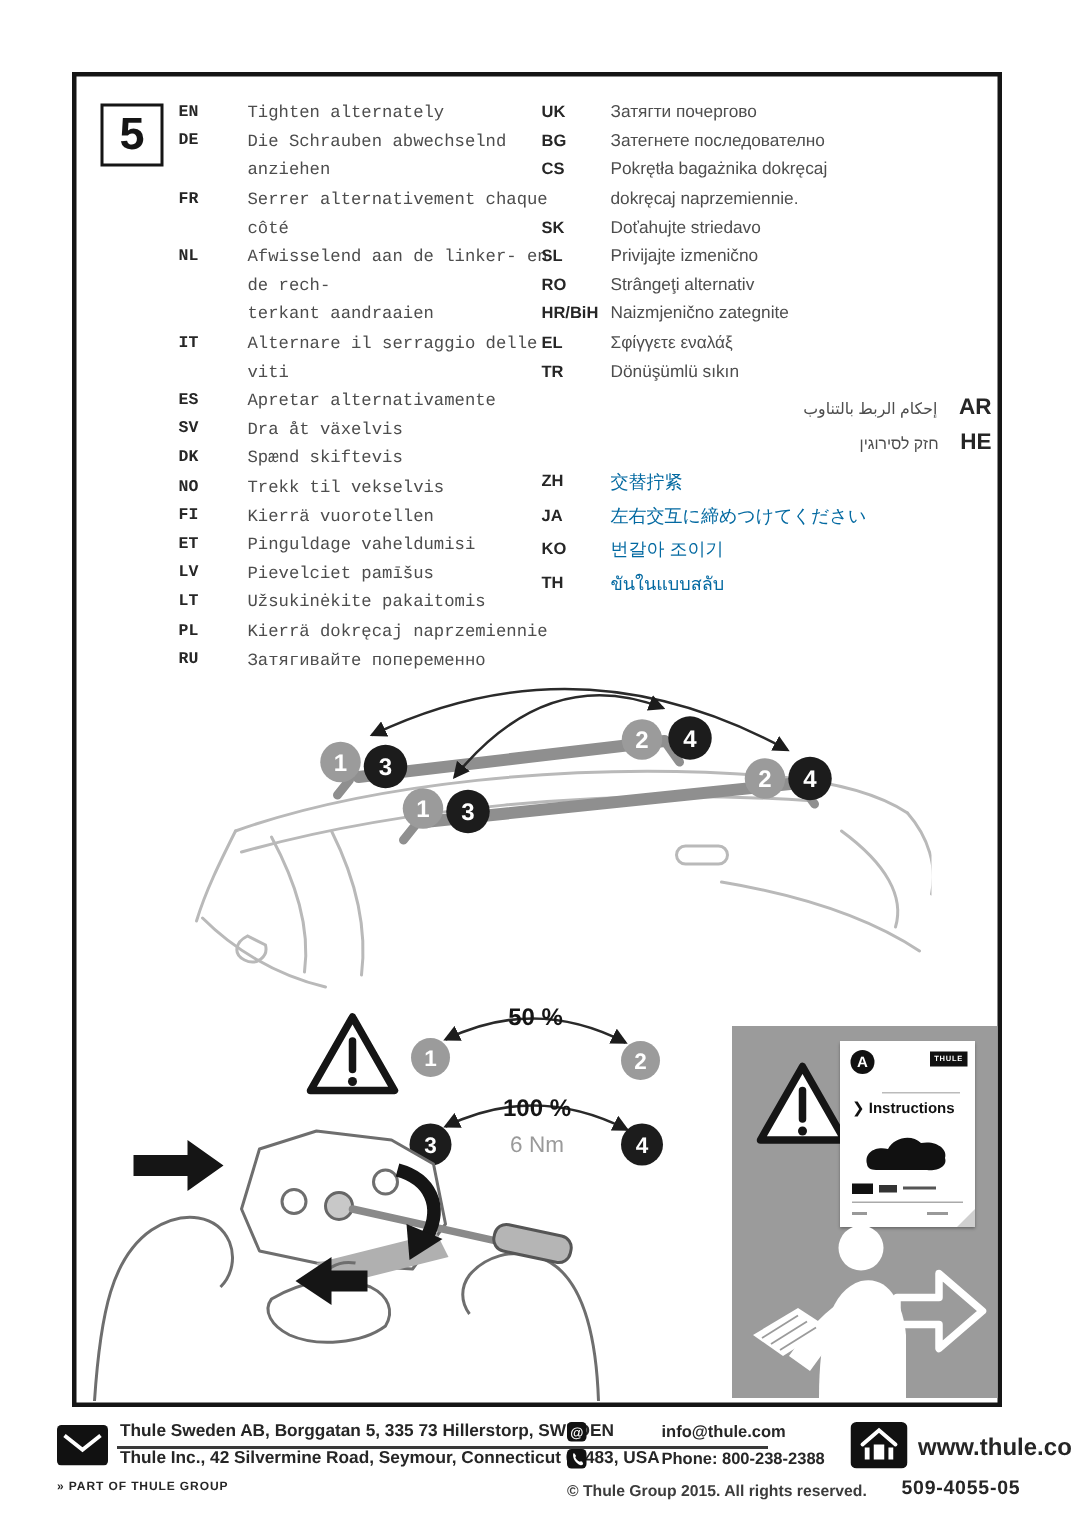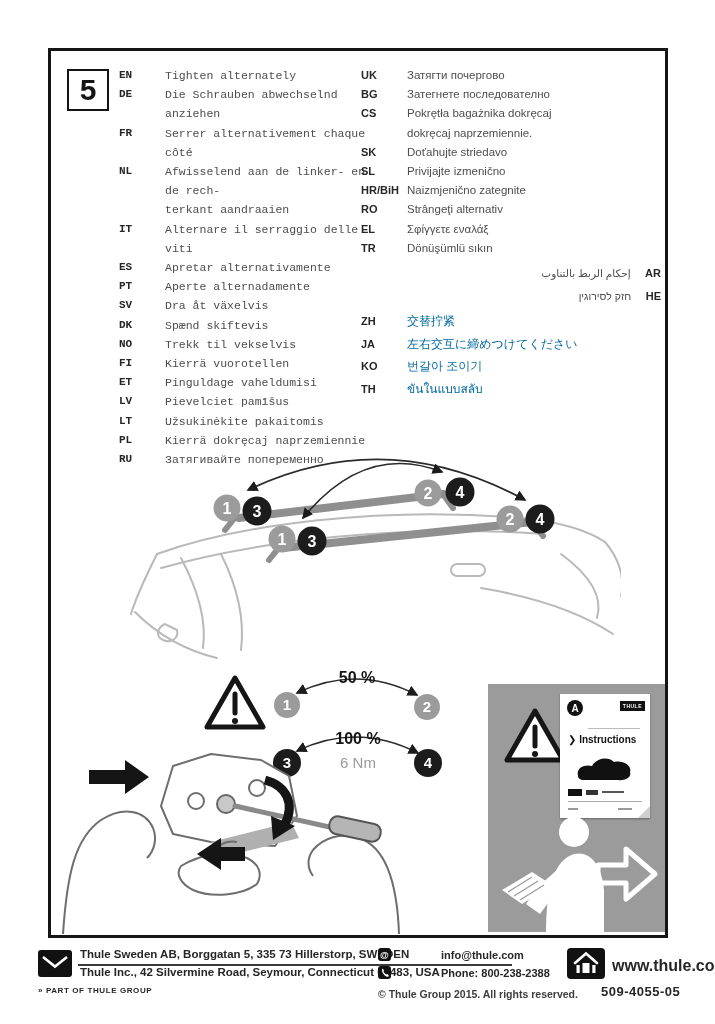--- a/index.html
+++ b/index.html
@@ -21,21 +21,21 @@
   
   .lang-col{position:absolute;top:15px;}
   .lang-left{left:68px;width:250px;font-family:Liberation Mono, monospace;}
   .lang-right{left:310px;width:302px;}
   .lrow{display:flex;line-height:19.2px;}
   .lcode{flex:0 0 46px;font-weight:700;font-size:11px;color:#262626;white-space:nowrap;}
   .ltext{font-size:11.5px;color:#4d4d4d;white-space:pre-line;}
   .rtl-block{margin-top:3px;}
   .rrow{line-height:22px;text-align:right;padding-right:2px;}
   .rrow .ltext{font-size:10.5px;margin-top:32px;}
-  .rrow .lcode{margin-left:10px;font-size:11px;}
+  .rrow .lcode{margin-left:10px;font-size:15px;}
   .asian-block{margin-top:3px;}
   .asian .lrow{line-height:22.5px;}
   .asian .ltext{font-size:12px;color:#0369a1;}
   svg text{font-family:"Liberation Sans","DejaVu Sans",sans-serif;}
   .circle-num{font-weight:700;fill:#fff;}
   
   .gray-panel{
     position:absolute;left:437px;top:633px;width:177px;height:248px;
     background:#9b9b9b;
   }
@@ -113,24 +113,20 @@
       <div class="lrow">
         <span class="lcode">IT</span>
         <span class="ltext">Alternare il serraggio delle viti</span>
       </div>
 
       <div class="lrow">
         <span class="lcode">ES</span>
         <span class="ltext">Apretar alternativamente</span>
       </div>
 
-      <div class="lrow">
-        <span class="lcode">PT</span>
-        <span class="ltext">Aperte alternadamente</span>
-      </div>
 
       <div class="lrow">
         <span class="lcode">SV</span>
         <span class="ltext">Dra åt växelvis</span>
       </div>
 
       <div class="lrow">
         <span class="lcode">DK</span>
         <span class="ltext">Spænd skiftevis</span>
       </div>
@@ -194,27 +190,27 @@
           <span class="lcode">SK</span>
           <span class="ltext">Doťahujte striedavo</span>
         </div>
 
         <div class="lrow">
           <span class="lcode">SL</span>
           <span class="ltext">Privijajte izmenično</span>
         </div>
 
         <div class="lrow">
+          <span class="lcode">RO</span>
+          <span class="ltext">Strângeţi alternativ</span>
+        </div>
+
+        <div class="lrow">
           <span class="lcode">HR/BiH</span>
           <span class="ltext">Naizmjenično zategnite</span>
-        </div>
-
-        <div class="lrow">
-          <span class="lcode">RO</span>
-          <span class="ltext">Strângeţi alternativ</span>
         </div>
 
 
         <div class="lrow">
           <span class="lcode">EL</span>
           <span class="ltext">Σφίγγετε εναλάξ</span>
         </div>
 
         <div class="lrow">
           <span class="lcode">TR</span>

